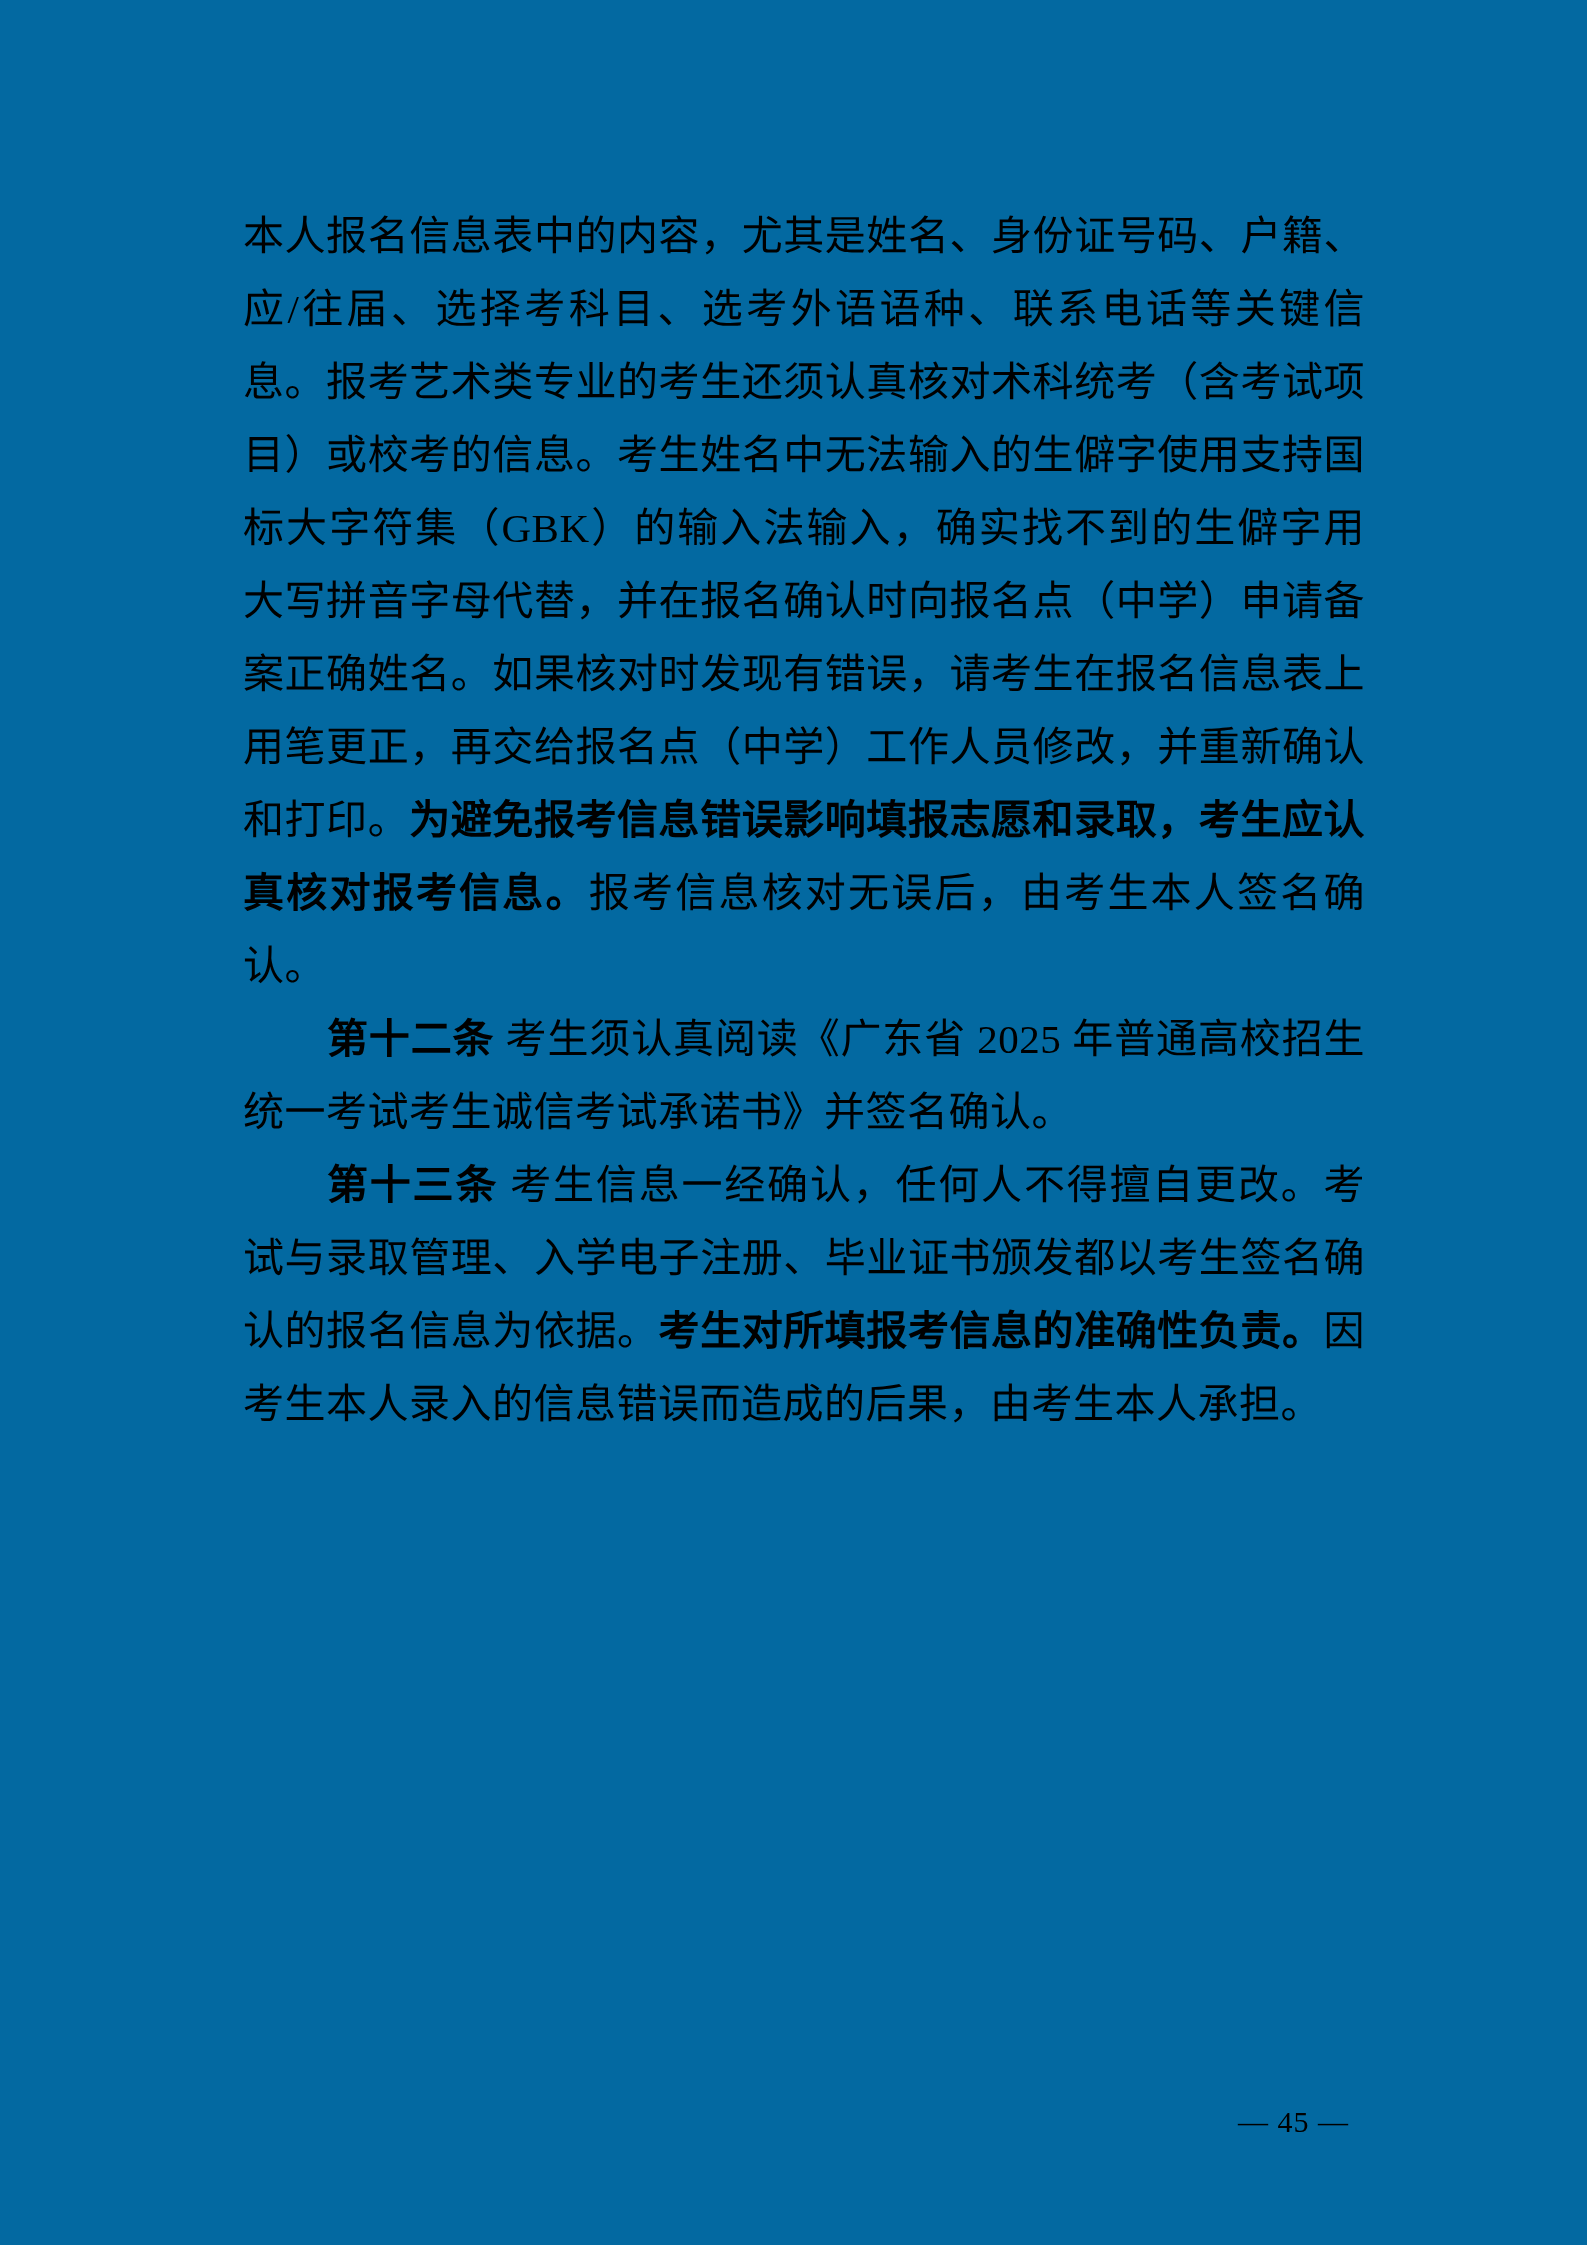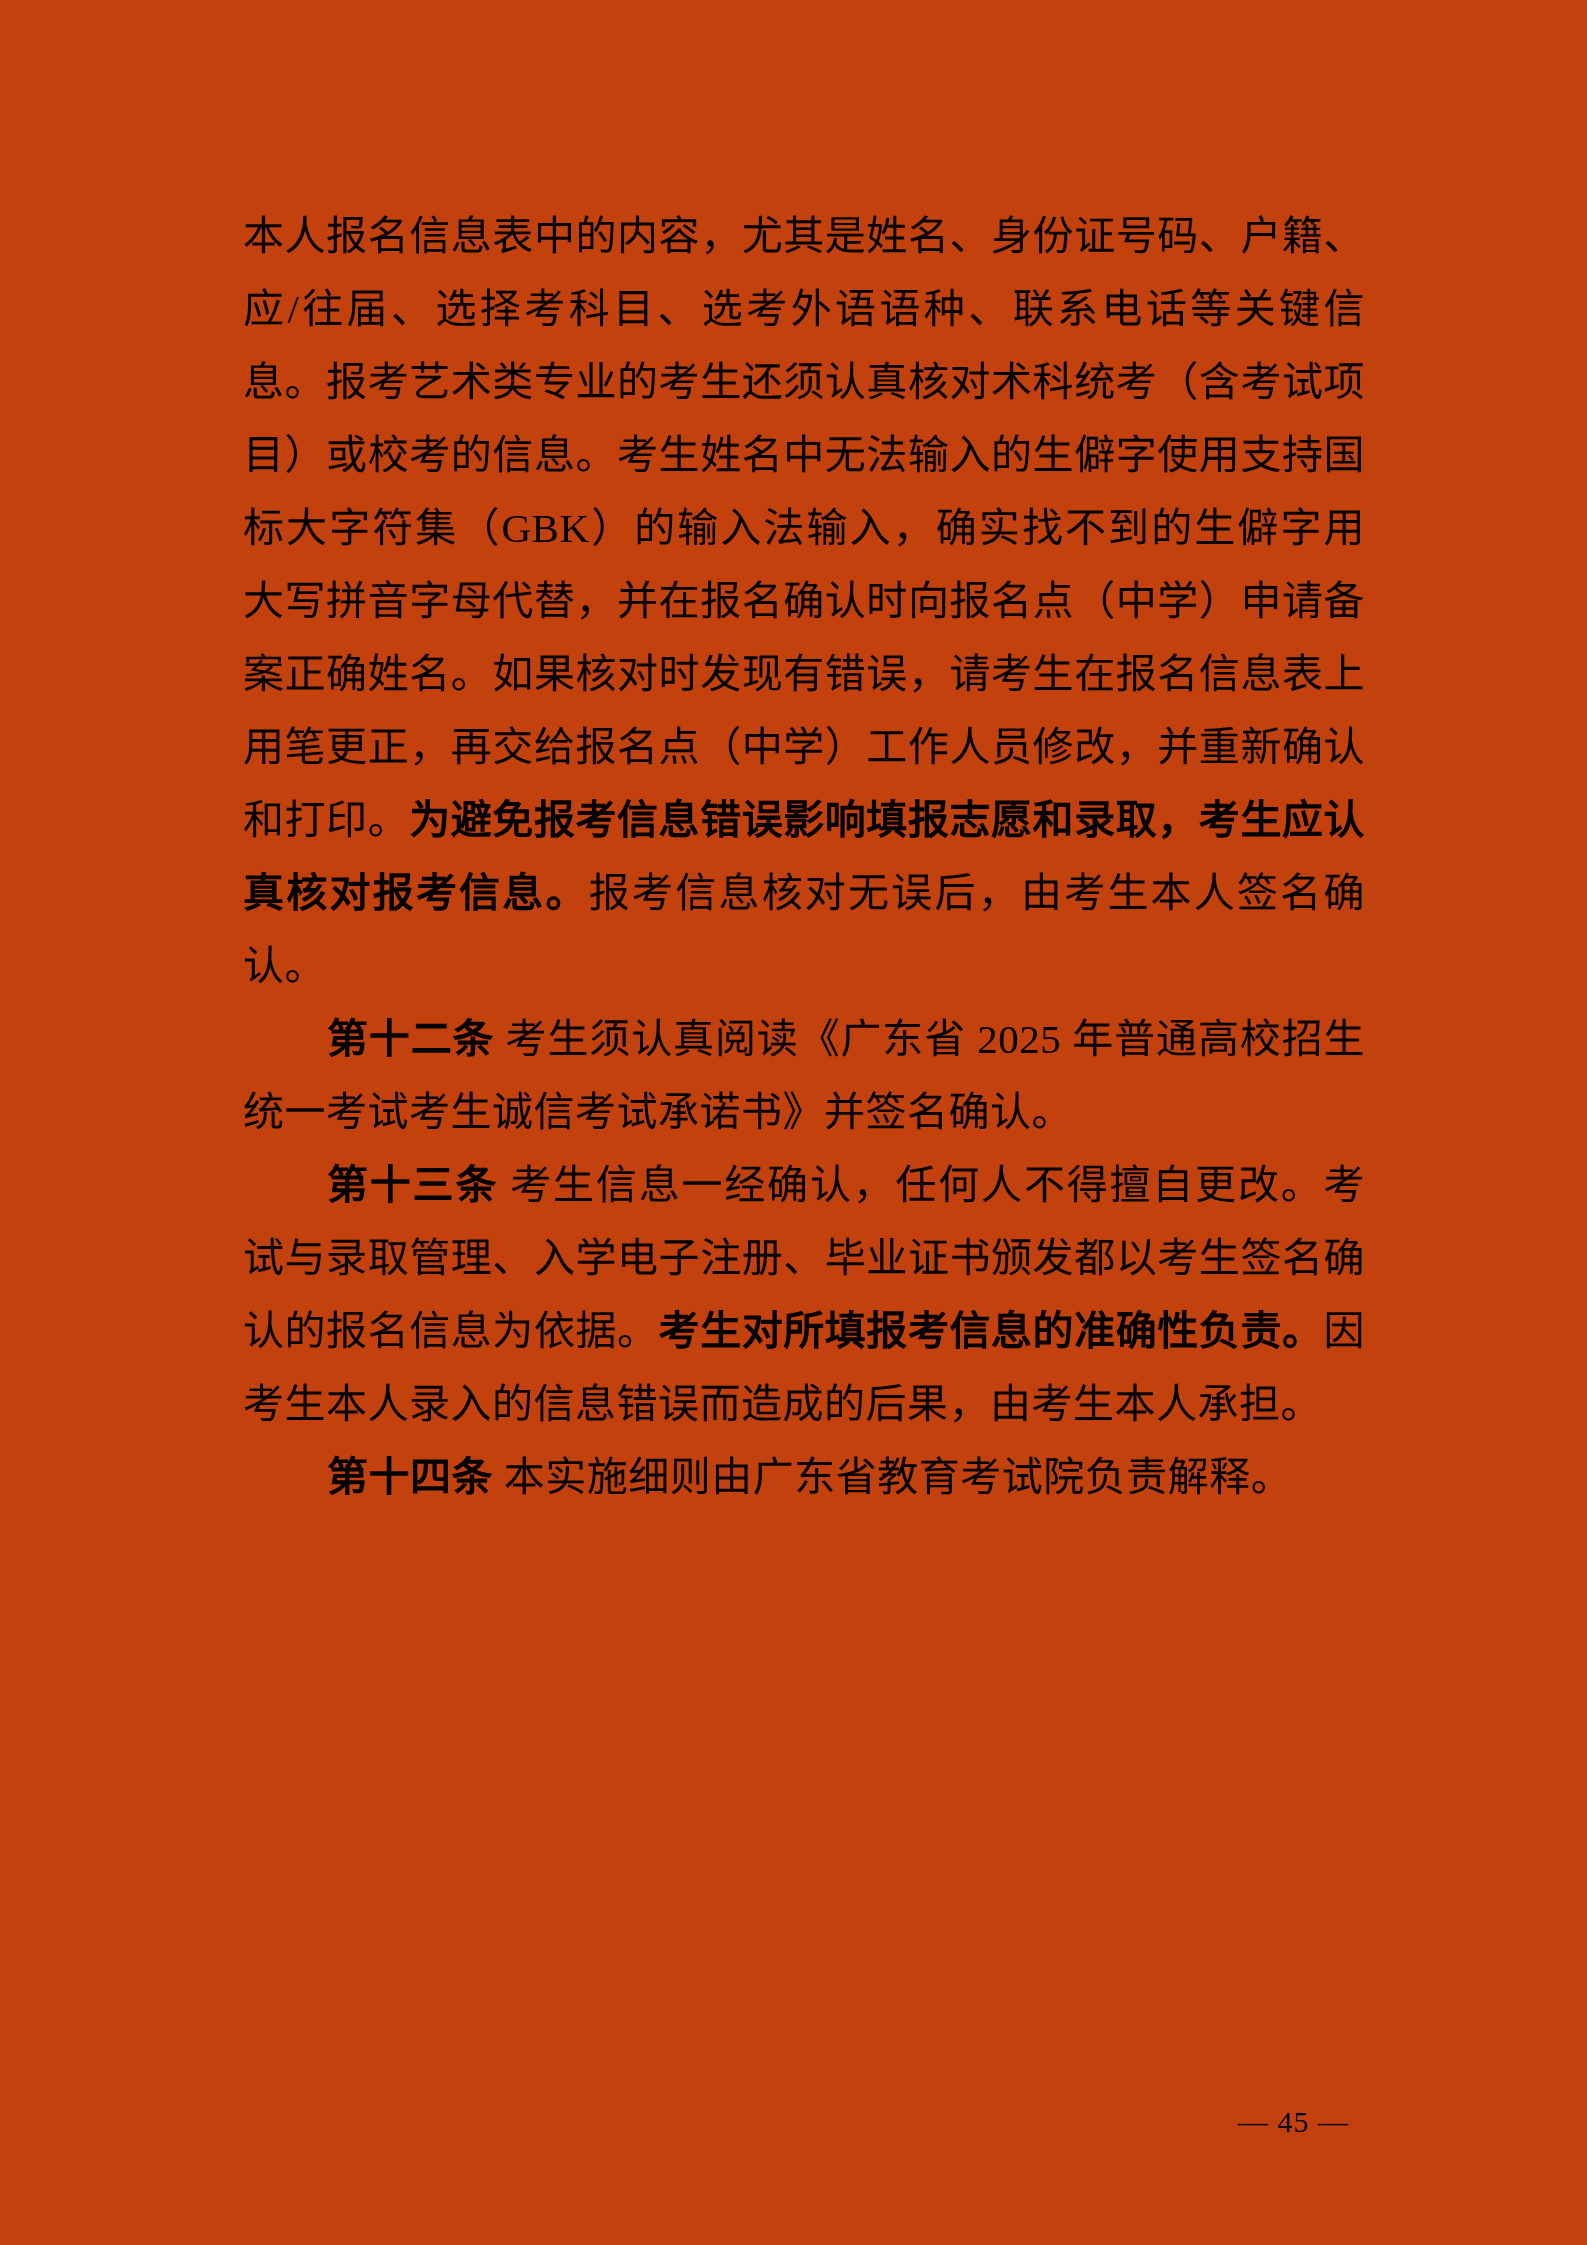--- a/index.html
+++ b/index.html
@@ -5,21 +5,21 @@
   html, body {
     margin: 0;
     padding: 0;
     background: #e9e9e9;
   }
   .page {
     position: relative;
     width: 1587px;
     height: 2245px;
     margin: 0 auto;
-    background: #c2410c;
+    background: #0369a1;
     color: #000000;
     font-family: "Liberation Serif", "DejaVu Serif", serif;
     overflow: hidden;
   }
   .content {
     position: absolute;
     left: 243px;
     top: 200px;
     width: 1122px;
     font-size: 41px;
@@ -57,16 +57,15 @@
   }
 </style>
 </head>
 <body>
 
 <div class="page">
   <main class="content" id="paragraphs">
       <p class="para"><span class="run">本人报名信息表中的内容，尤其是姓名、身份证号码、户籍、应/往届、选择考科目、选考外语语种、联系电话等关键信息。报考艺术类专业的考生还须认真核对术科统考（含考试项目）或校考的信息。考生姓名中无法输入的生僻字使用支持国标大字符集（GBK）的输入法输入，确实找不到的生僻字用大写拼音字母代替，并在报名确认时向报名点（中学）申请备案正确姓名。如果核对时发现有错误，请考生在报名信息表上用笔更正，再交给报名点（中学）工作人员修改，并重新确认和打印。</span><span class="run bold">为避免报考信息错误影响填报志愿和录取，考生应认真核对报考信息。</span><span class="run">报考信息核对无误后，由考生本人签名确认。</span></p>
       <p class="para indent"><span class="run bold heading">第十二条</span><span class="run"> 考生须认真阅读《广东省 2025 年普通高校招生统一考试考生诚信考试承诺书》并签名确认。</span></p>
       <p class="para indent"><span class="run bold heading">第十三条</span><span class="run"> 考生信息一经确认，任何人不得擅自更改。考试与录取管理、入学电子注册、毕业证书颁发都以考生签名确认的报名信息为依据。</span><span class="run bold">考生对所填报考信息的准确性负责。</span><span class="run">因考生本人录入的信息错误而造成的后果，由考生本人承担。</span></p>
-      <p class="para indent"><span class="run bold heading">第十四条</span><span class="run"> 本实施细则由广东省教育考试院负责解释。</span></p>
     </main>
   <div class="page-number">— 45 —</div>
 </div>
 
 </body></html>

